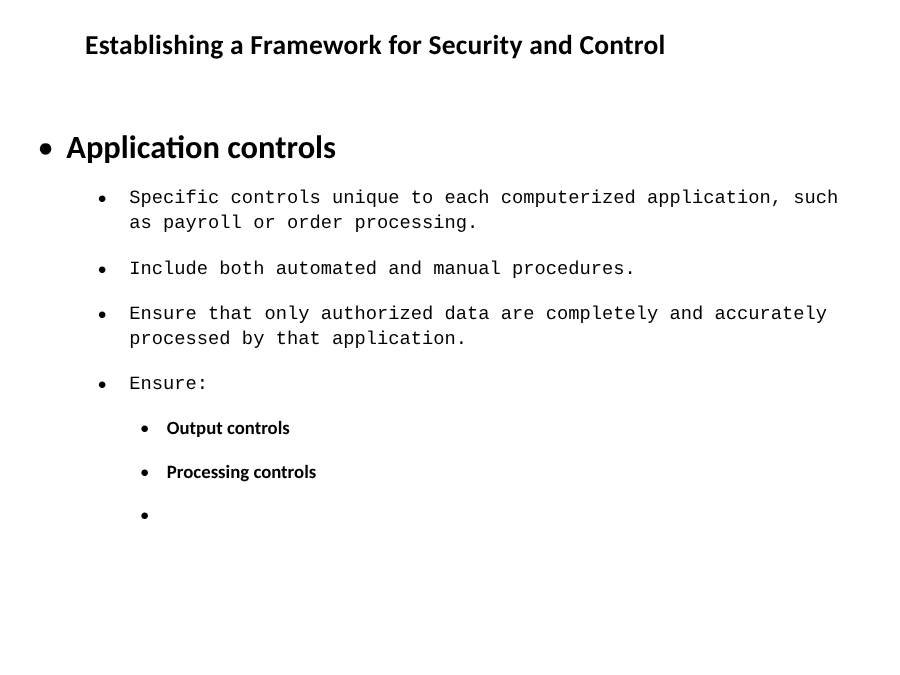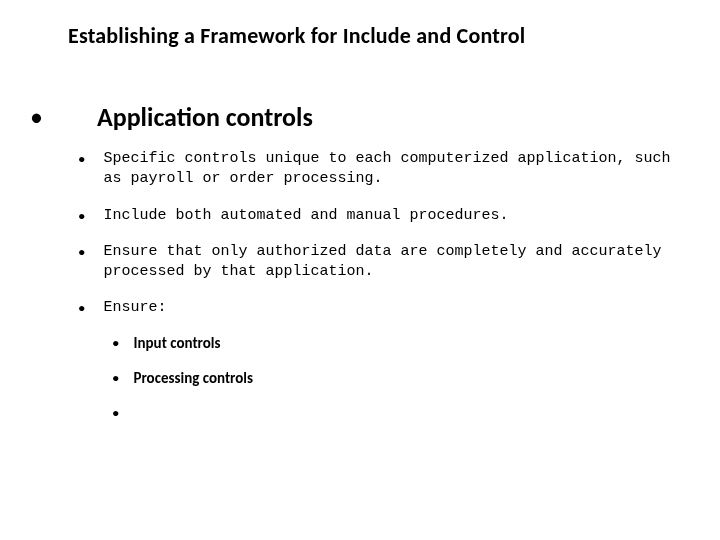--- a/index.html
+++ b/index.html
@@ -28,21 +28,20 @@
     }
     .level1-bullet {
       font-size: 26px;
       line-height: 1;
       margin-right: 10px;
       margin-left: 0;
     }
     .level1-text {
       font-size: 26px;
       font-weight: 700;
-      margin-left: 44px;
     }
     .level2 {
       margin-left: 48px;
       margin-top: 6px;
     }
     .level2-row {
       display: flex;
       align-items: flex-start;
       margin-bottom: 16px;
     }
@@ -75,21 +74,21 @@
     .level3-text {
       font-size: 15px;
       font-weight: 700;
       line-height: 1.35;
     }
   </style>
 </head>
 <body>
 
 <div class="slide">
-  <div class="title">Establishing a Framework for Include and Control</div>
+  <div class="title">Establishing a Framework for Security and Control</div>
 
   <div class="level1-row">
     <span class="level1-bullet">•</span>
     <span class="level1-text">Application controls</span>
   </div>
 
   <div class="level2">
 
     <div class="level2-row">
       <span class="level2-bullet">•</span>
@@ -107,21 +106,21 @@
     </div>
 
     <div class="level2-row" style="margin-bottom:6px;">
       <span class="level2-bullet">•</span>
       <span class="level2-text">Ensure:</span>
     </div>
 
     <div class="level3">
       <div class="level3-row">
         <span class="level3-bullet">•</span>
-        <span class="level3-text">Input controls</span>
+        <span class="level3-text">Output controls</span>
       </div>
       <div class="level3-row">
         <span class="level3-bullet">•</span>
         <span class="level3-text">Processing controls</span>
       </div>
       <div class="level3-row">
         <span class="level3-bullet">•</span>
       </div>
     </div>
 

